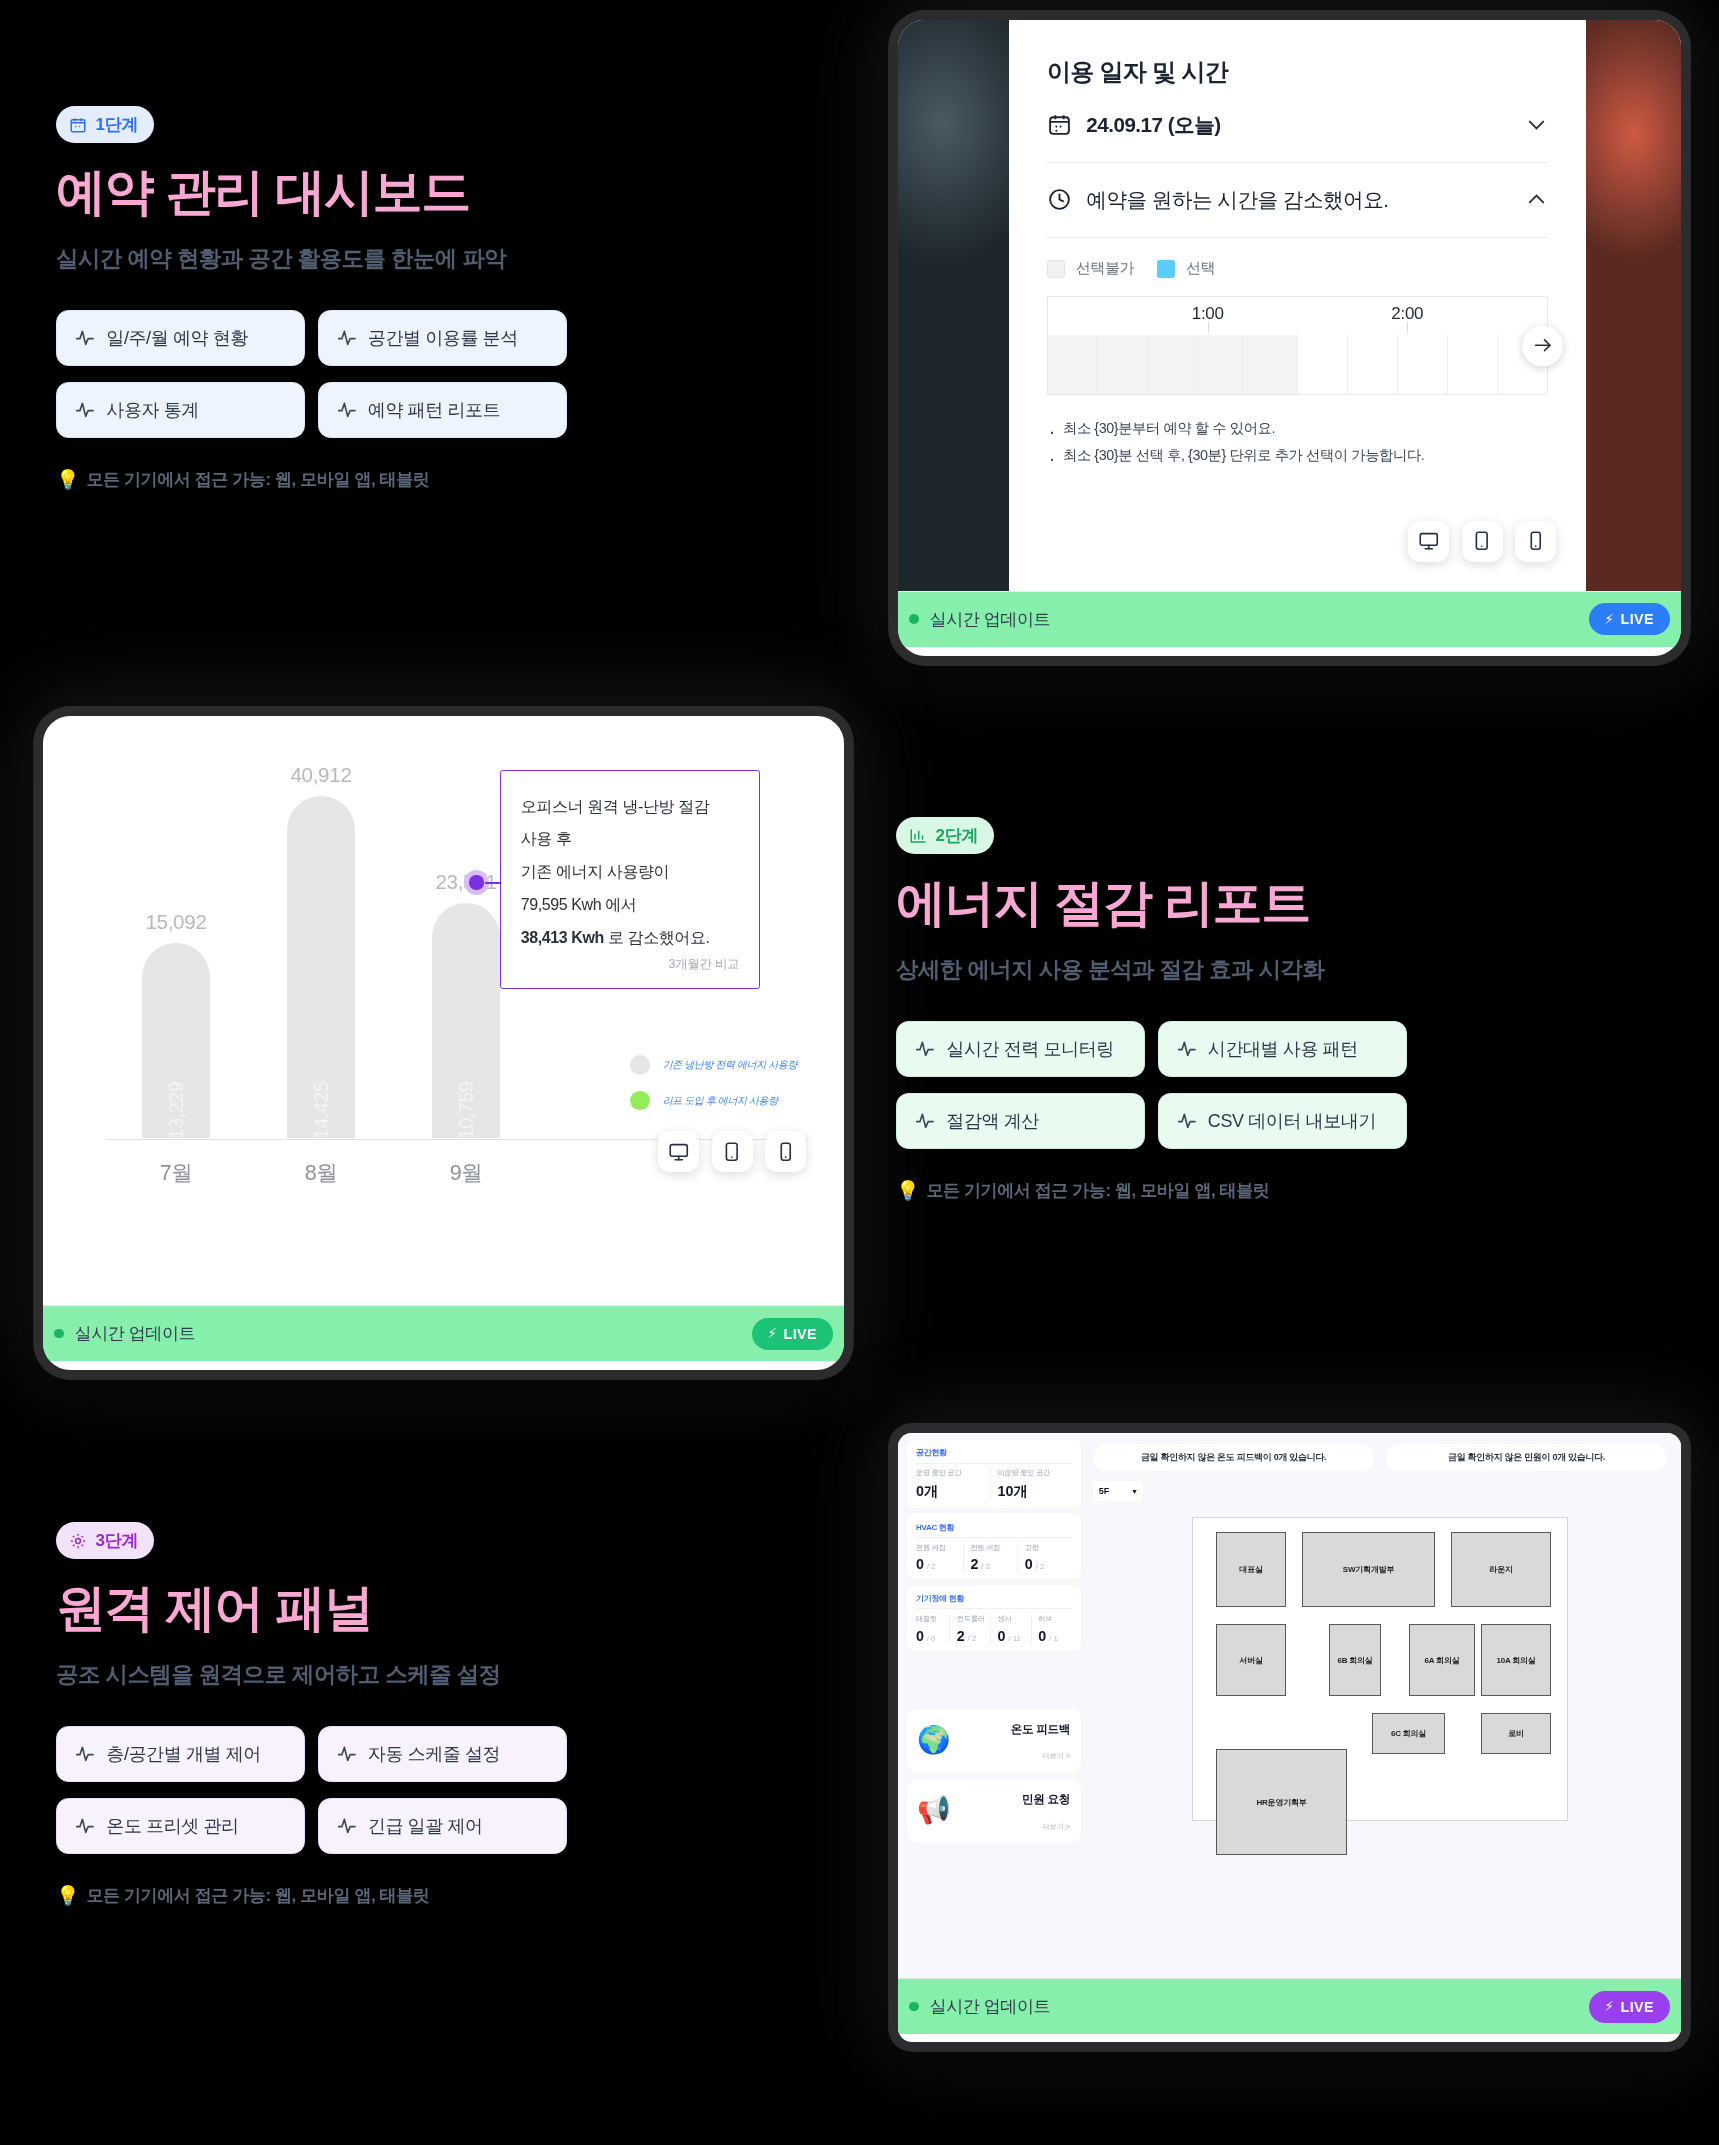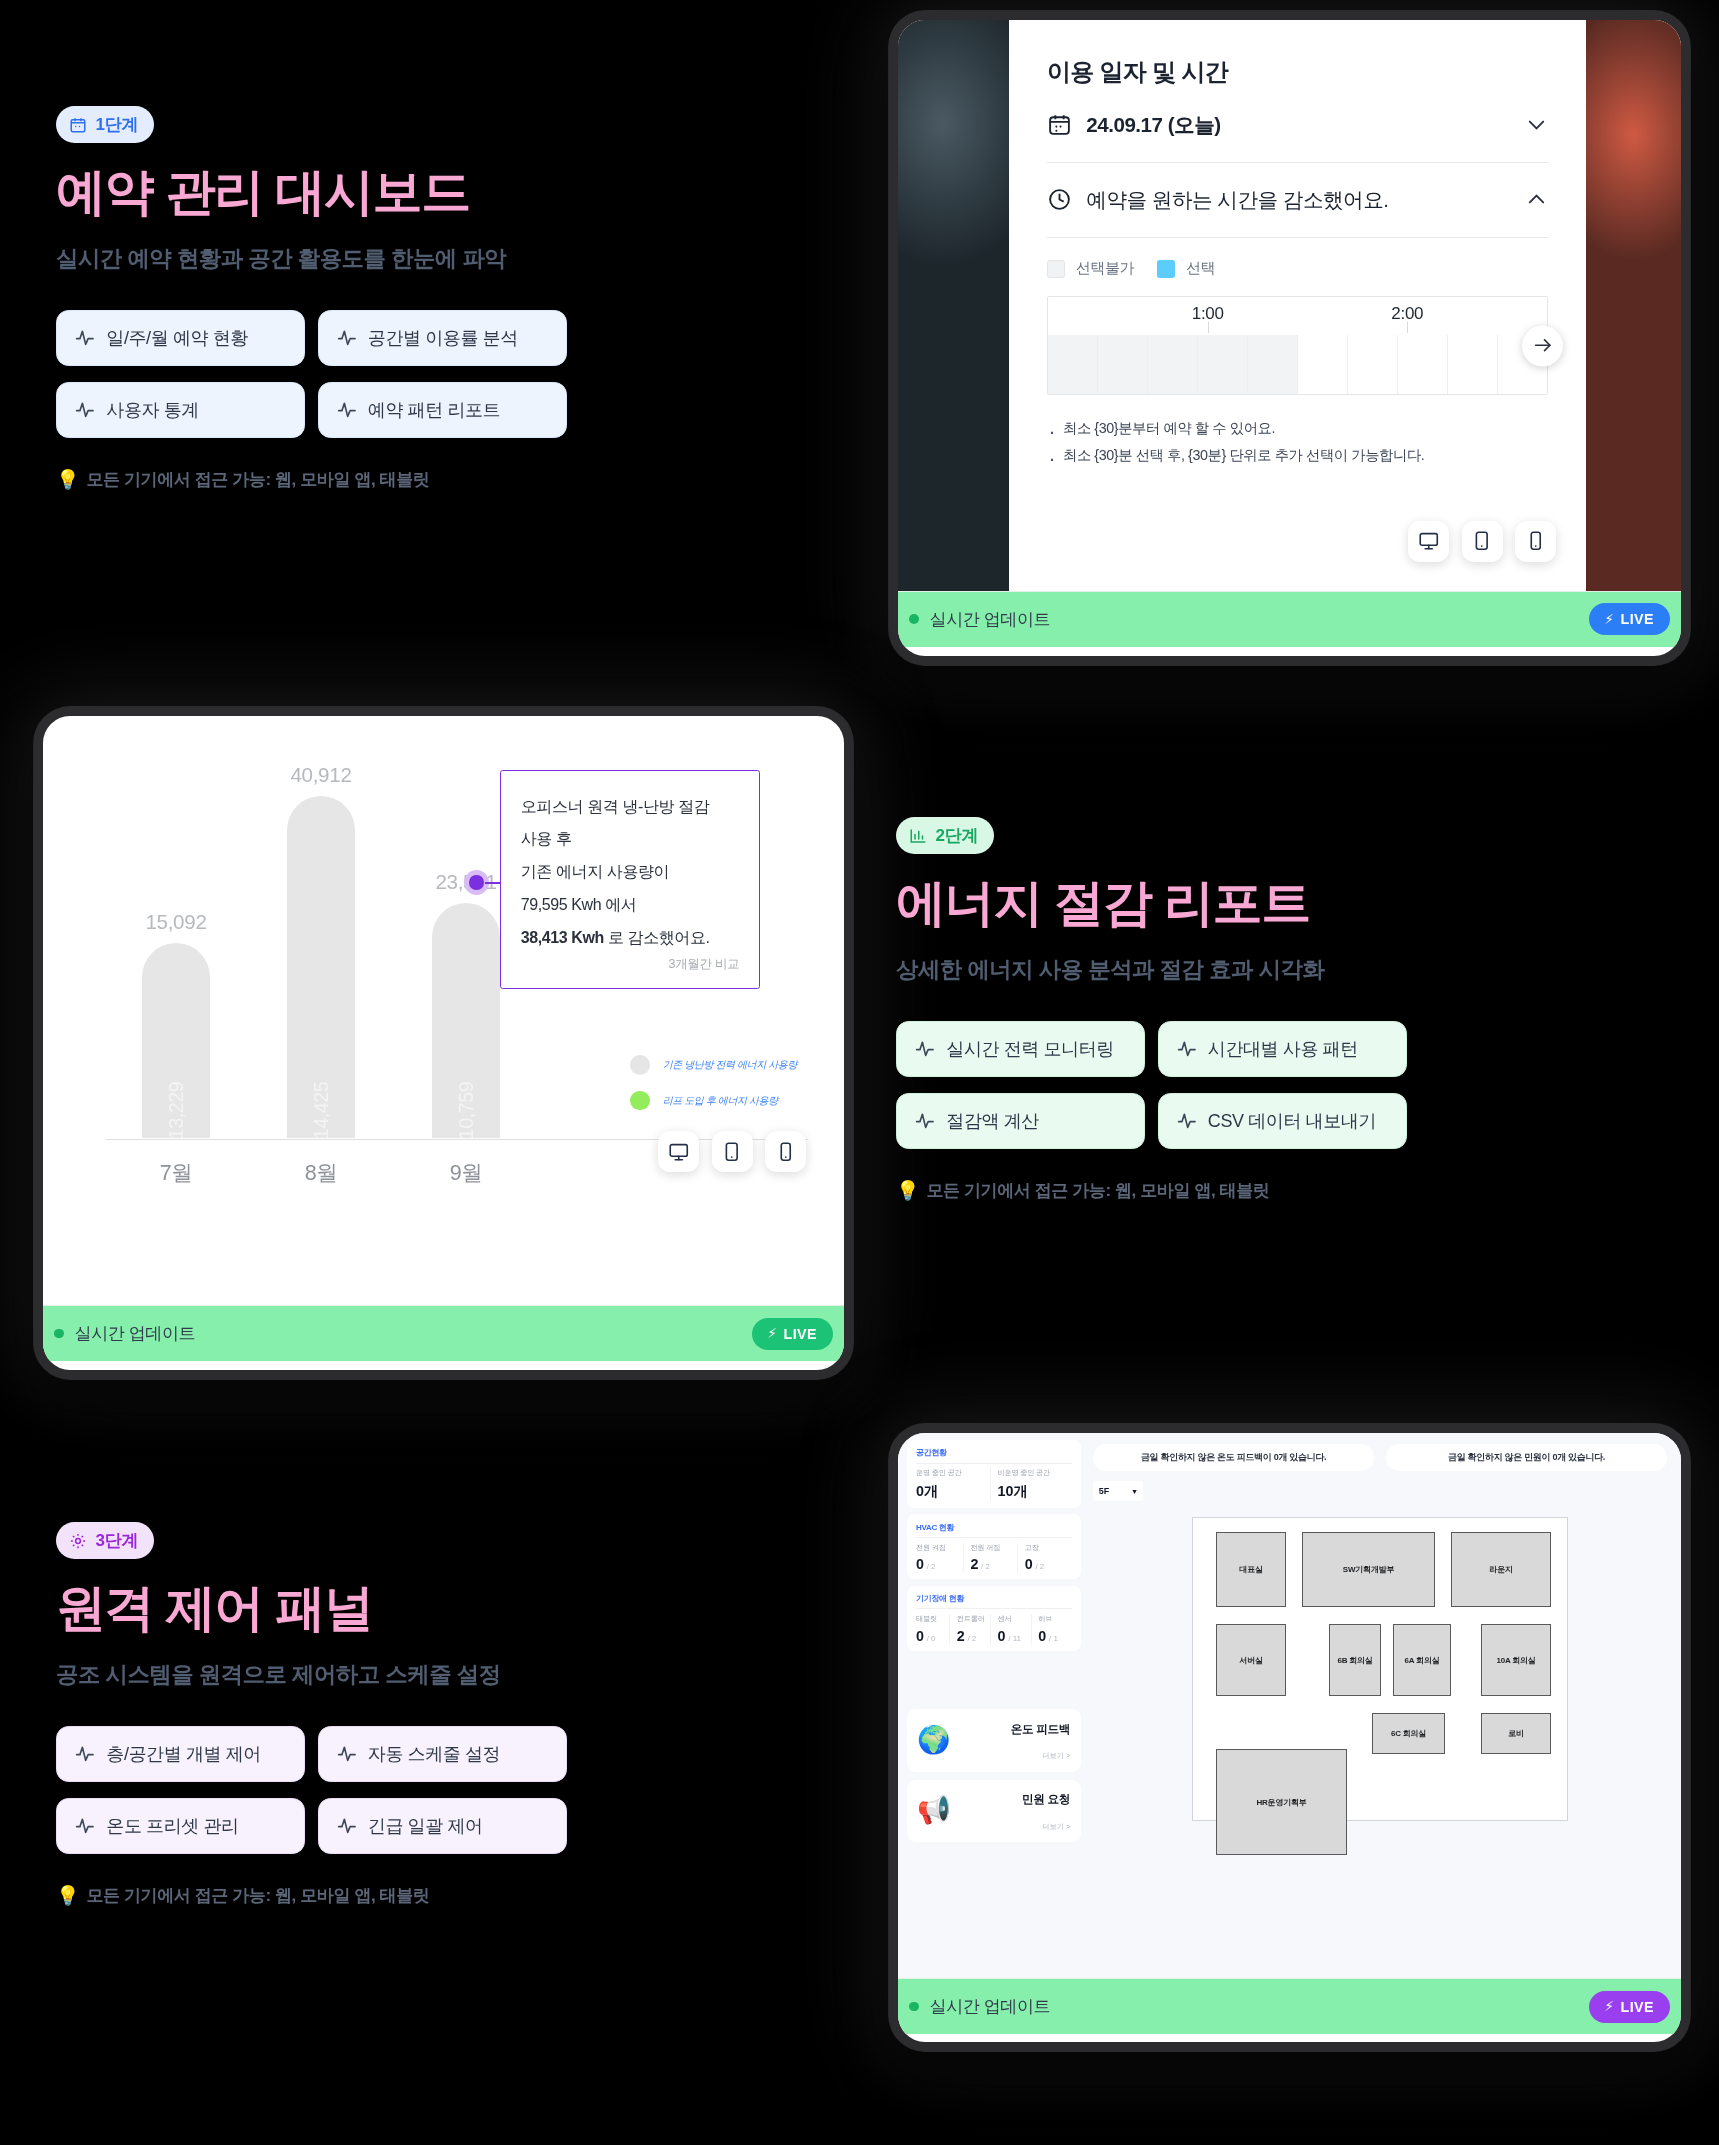--- a/index.html
+++ b/index.html
@@ -178,21 +178,21 @@
   .tt-anchor .core { position:absolute; inset:5.4px; border-radius:50%; background:#7c2fe0; }
   .tt-line { position:absolute; left: 442px; top: 166px; width: 16px; height: 1.8px; background: #7c2fe0; }
   .clegend { position: absolute; right: 47px; top: 339px; }
   .clegend .cl { display: flex; align-items: center; gap: 12.5px; margin-bottom: 16px; }
   .clegend .sw { width: 19.7px; height: 19.7px; border-radius: 50%; }
   .clegend .sw.gray  { background: #e6e6e7; }
   .clegend .sw.green { background: #92ec5c; }
   .clegend .lb { font-size: 10px; color: #3b82f6; letter-spacing: -0.4px; font-style: italic; }
 
   
-  #card-floor { left: 898px; top: 1433px; width: 783px; height: 609px; }
+  #card-floor { left: 898px; top: 1433px; width: 783px; height: 609px; border-radius: 14px; }
   .fp-body { height: 545px; background: #f6f8fb; display: flex; }
   .fp-side { flex: 0 0 190px; padding: 7.2px 7.2px 7.2px 9px; }
   .fp-sec { background: #fff; border-radius: 7.2px; padding: 7.2px 9px; margin-bottom: 6.3px; }
   .fp-sec h5 { font-size: 8px; color: #3b6ef5; font-weight: 800; margin-bottom: 4.5px;
                border-bottom: 0.9px solid #eef0f4; padding-bottom: 4.5px; letter-spacing: -0.3px; }
   .fp-kpis { display: flex; }
   .fp-kpi { flex: 1; border-left: 0.9px solid #f0f2f5; padding-left: 6.3px; }
   .fp-kpi:first-child { border-left: none; padding-left: 0; }
   .fp-kpi .k { font-size: 7.2px; color: #9aa1ad; letter-spacing: -0.2px; }
   .fp-kpi .v { font-size: 14.3px; font-weight: 800; color: #121826; margin-top: 3.6px; }
@@ -688,21 +688,21 @@
           <span>5F</span>
           <span style="font-size:7.2px">▼</span>
         </div>
 
         <div class="fp-plan">
           <div class="room" style="left:23px;  top:14.3px;  width:70px;  height:75px;">대표실</div>
           <div class="room" style="left:109px; top:14.3px;  width:133px; height:75px;">SW기획개발부</div>
           <div class="room" style="left:258px; top:14.3px;  width:100px; height:75px;">라운지</div>
           <div class="room" style="left:23px;  top:106px; width:70px;  height:72px;">서버실</div>
           <div class="room" style="left:136px; top:106px; width:52px;  height:72px;">6B 회의실</div>
-          <div class="room" style="left:200px; top:106px; width:58px;  height:72px;">6A 회의실</div>
+          <div class="room" style="left:216px; top:106px; width:66px;  height:72px;">6A 회의실</div>
           <div class="room" style="left:288px; top:106px; width:70px;  height:72px;">10A 회의실</div>
           <div class="room" style="left:179px; top:195px; width:73px;  height:41px;">6C 회의실</div>
           <div class="room" style="left:288px; top:195px; width:70px;  height:41px;">로비</div>
           <div class="room" style="left:23px;  top:231px; width:131px; height:106px;">HR운영기획부</div>
         </div>
       </div>
     </div>
 
     <div class="card-foot">
       <div class="foot-left">

